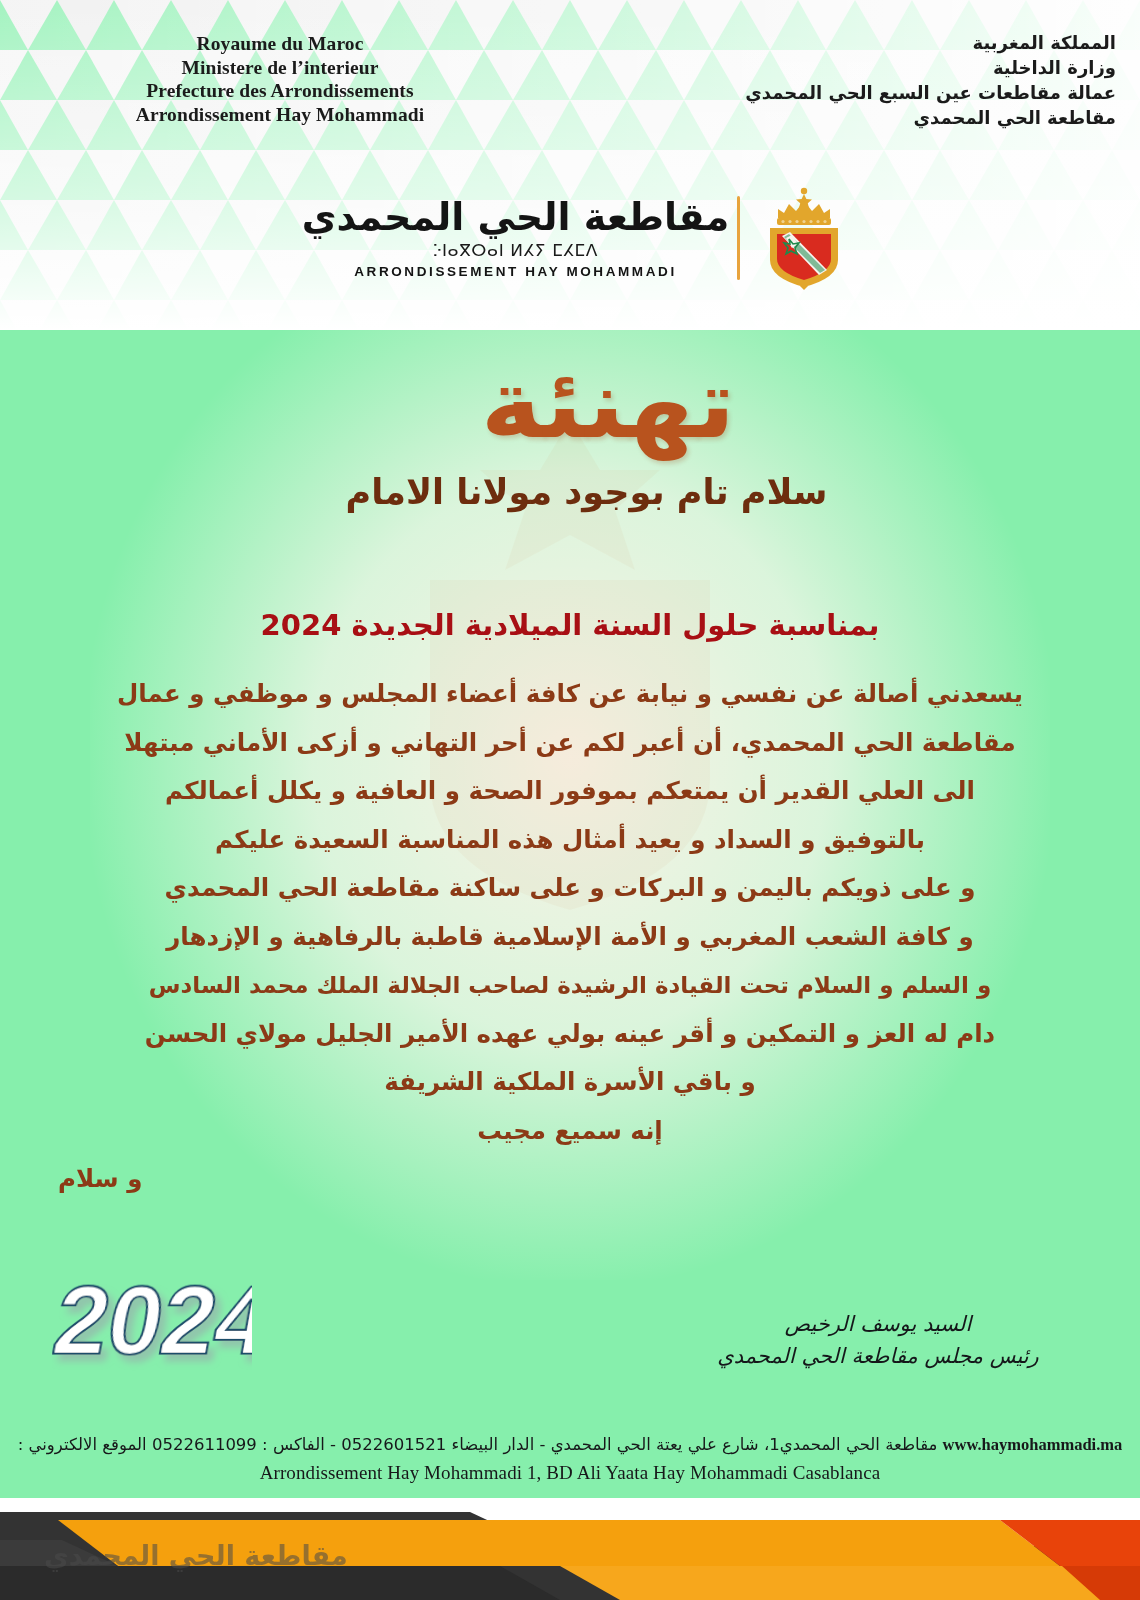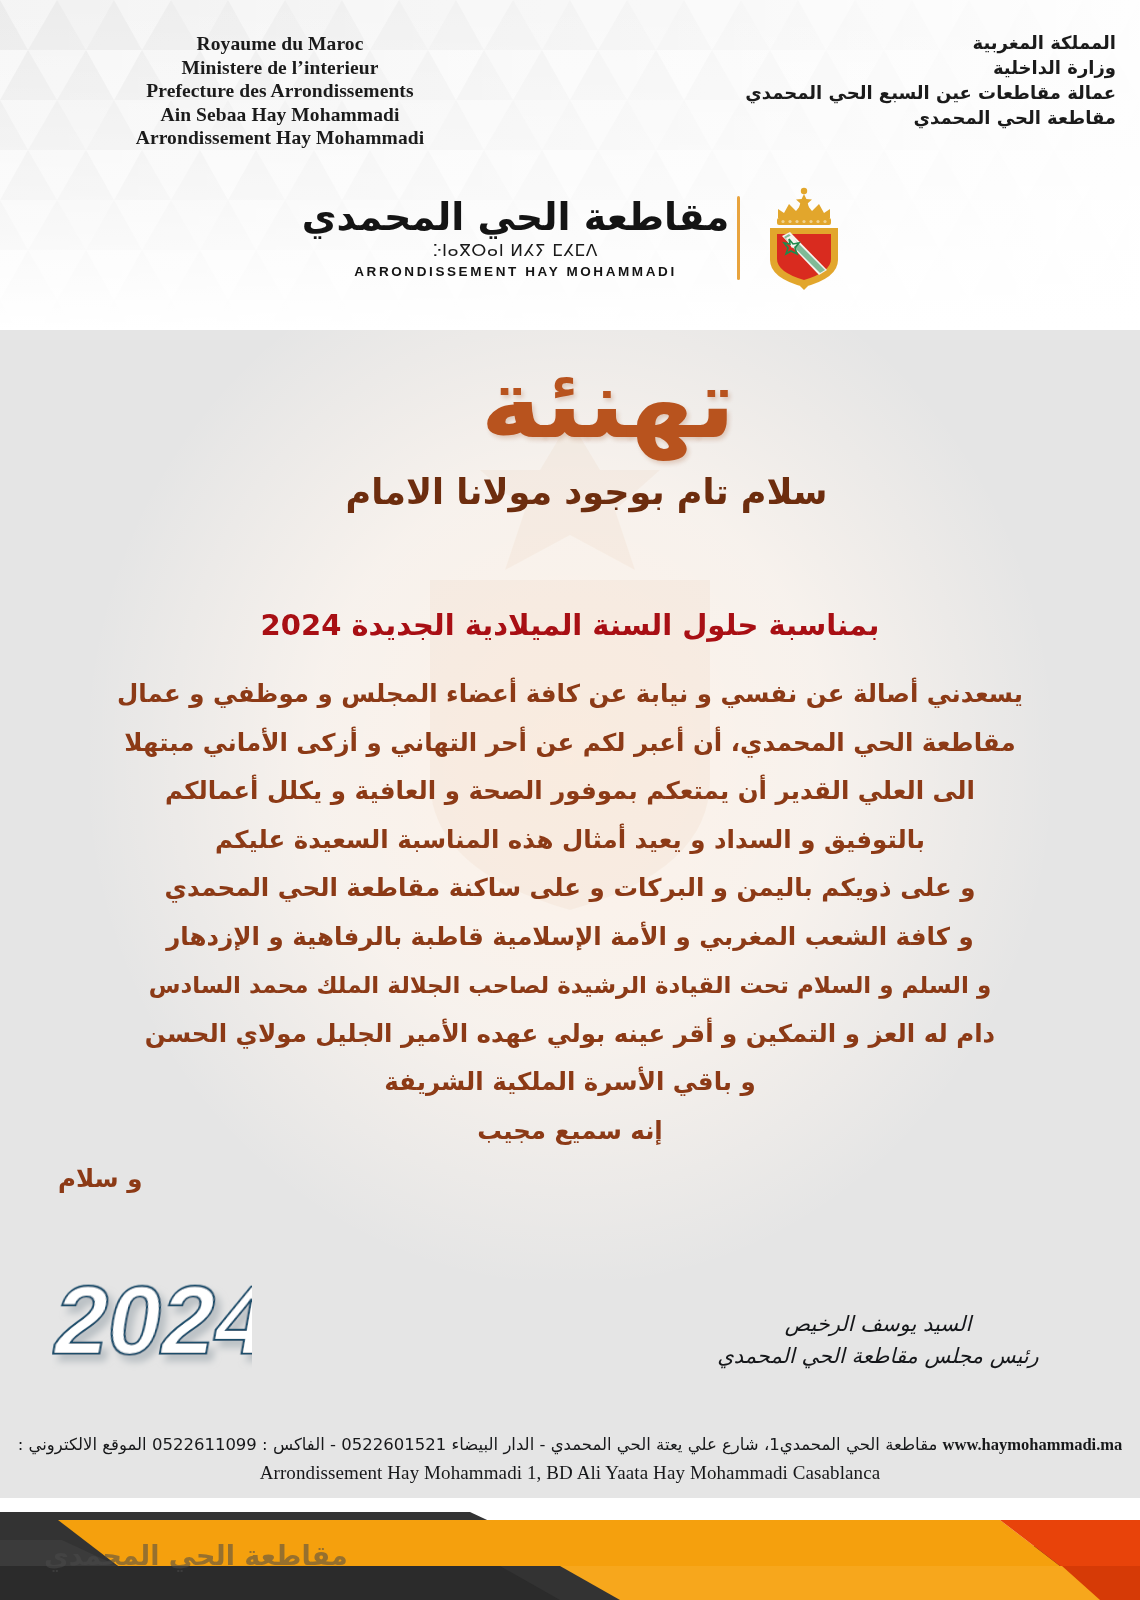--- a/index.html
+++ b/index.html
@@ -10,21 +10,21 @@
     height: 1600px;
     background: #ffffff;
     font-family: "Liberation Serif", "DejaVu Serif", serif;
     overflow: hidden;
   }
 
   .page {
     position: relative;
     width: 1140px;
     height: 1600px;
-    background: #e5e5e5;
+    background: #86efac;
     overflow: hidden;
   }
 
   
   .tri-pattern {
     position: absolute;
     left: 0; top: 0;
     width: 1140px; height: 330px;
     opacity: 1;
     pointer-events: none;
@@ -329,21 +329,20 @@
       <path d="M180 20 L210 70 L270 70 L225 110 L245 170 L180 135 L115 170 L135 110 L90 70 L150 70 Z" fill="#c88a4a"></path>
       <path d="M40 180 L320 180 L320 380 Q320 470 180 510 Q40 470 40 380 Z" fill="#c88a4a"></path>
     </svg>
   </div>
 
   <div class="header">
     <div class="header-fr">
       <div>Royaume du Maroc</div>
       <div>Ministere de l’interieur</div>
       <div>Prefecture des Arrondissements</div>
-      <div>Ain Sebaa Hay Mohammadi</div>
       <div>Arrondissement Hay Mohammadi</div>
     </div>
     <div class="header-ar">
       <div>المملكة المغربية</div>
       <div>وزارة الداخلية</div>
       <div>عمالة مقاطعات عين السبع الحي المحمدي</div>
       <div>مقاطعة الحي المحمدي</div>
     </div>
   </div>
 

